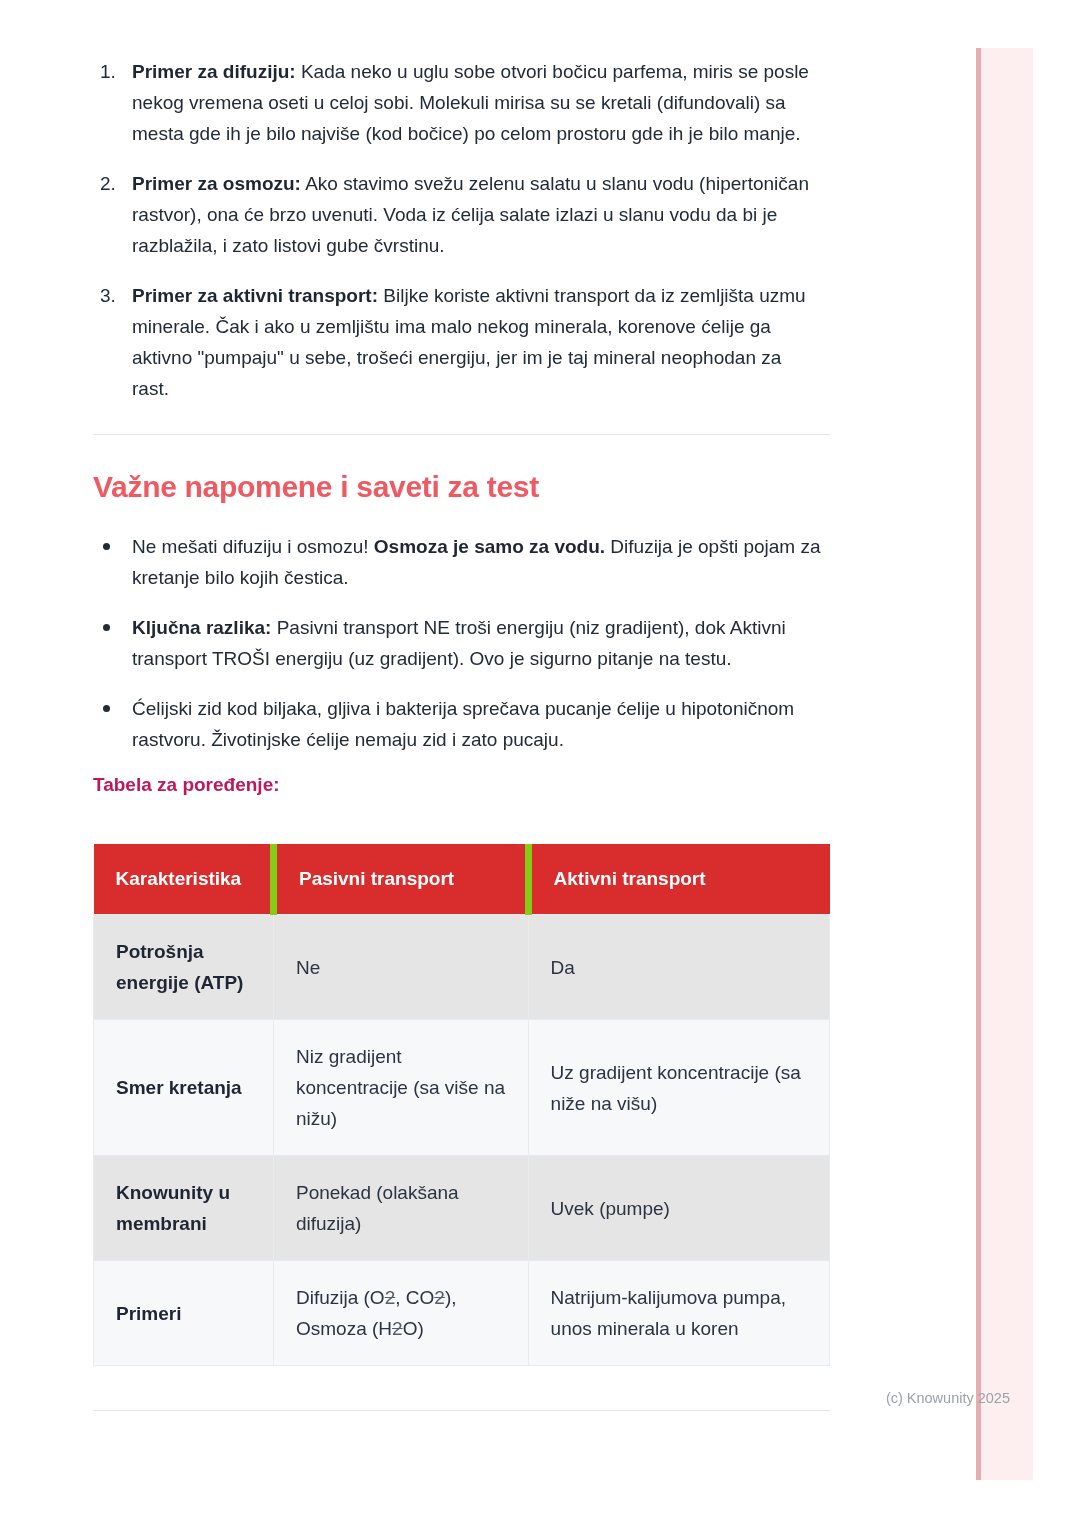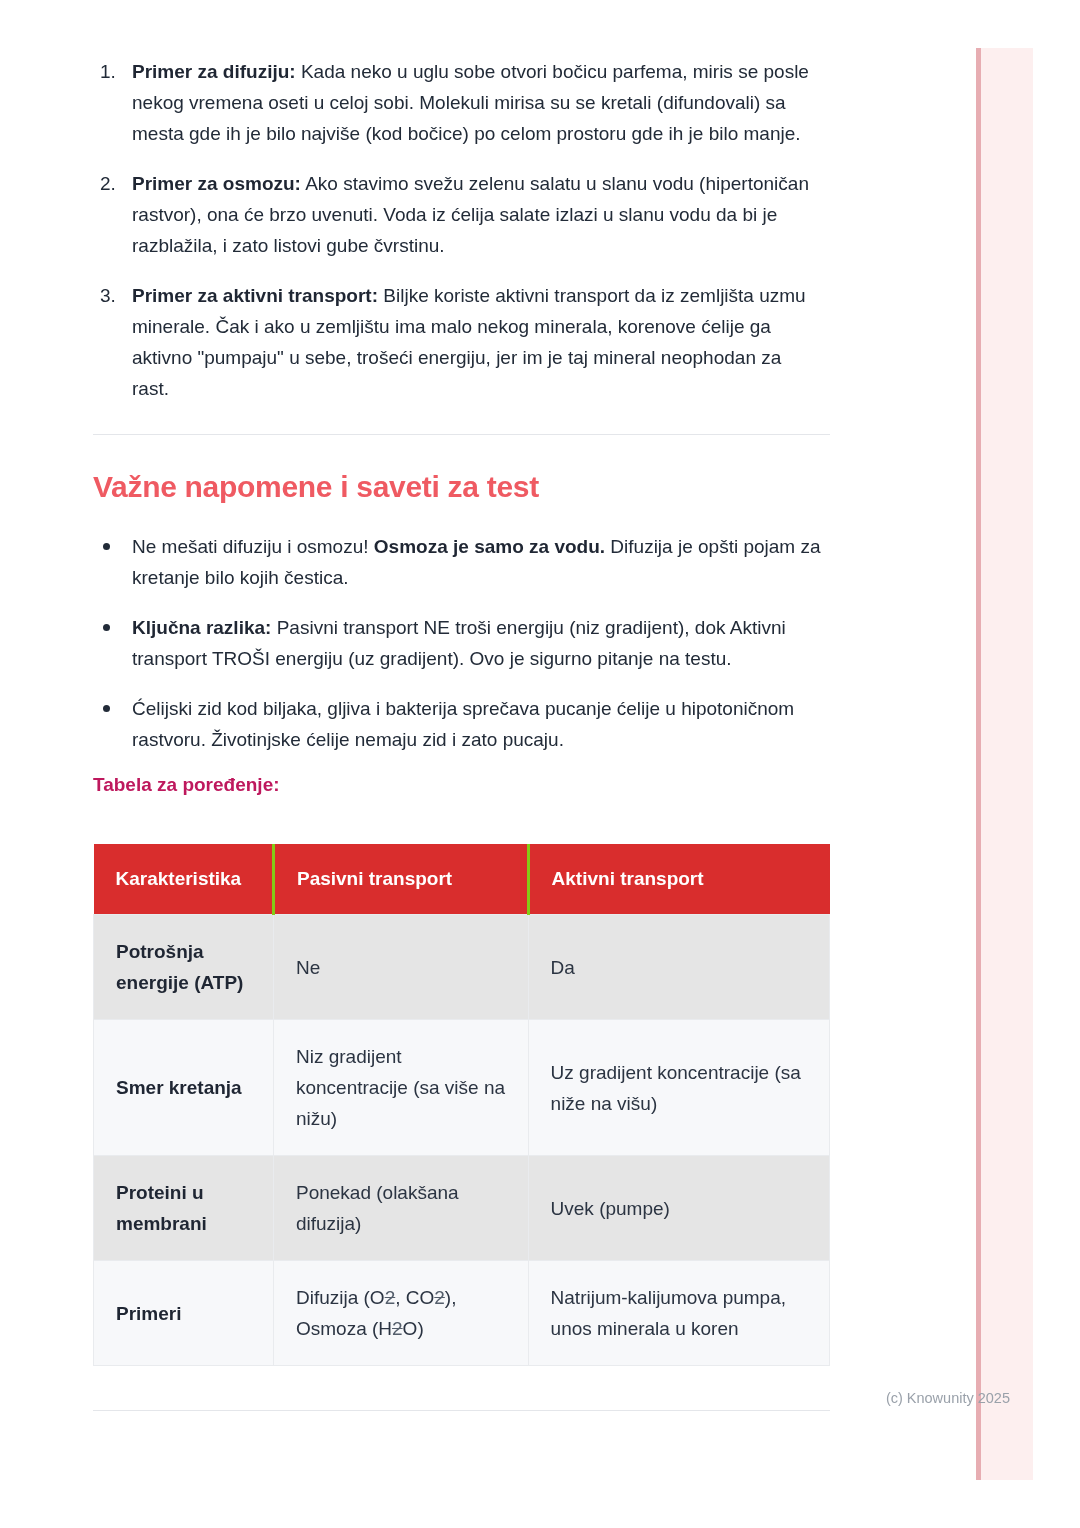--- a/index.html
+++ b/index.html
@@ -57,21 +57,21 @@
     font-size: 19px;
     line-height: 31px;
   }
   table.compare thead th {
     background: #d92d2d;
     color: #ffffff;
     font-weight: bold;
     text-align: left;
     padding: 20px 22px;
     line-height: 30px;
-    border-right: 3px solid #84cc16;
+    border-right: 7px solid #84cc16;
   }
   table.compare thead th:last-child { border-right: none; }
   table.compare tbody th, table.compare tbody td {
     border: 1px solid #e9ebee;
     padding: 21px 22px;
     vertical-align: middle;
     text-align: left;
     font-weight: normal;
     color: #2b3442;
   }
@@ -149,21 +149,21 @@
         <th>Potrošnja energije (ATP)</th>
         <td>Ne</td>
         <td>Da</td>
       </tr>
       <tr class="row-gray">
         <th>Smer kretanja</th>
         <td>Niz gradijent koncentracije (sa više na nižu)</td>
         <td>Uz gradijent koncentracije (sa niže na višu)</td>
       </tr>
       <tr class="row-white">
-        <th>Proteini u membrani</th>
+        <th>Knowunity u membrani</th>
         <td>Ponekad (olakšana difuzija)</td>
         <td>Uvek (pumpe)</td>
       </tr>
       <tr class="row-gray">
         <th>Primeri</th>
         <td><span>Difuzija (O</span><span class="strike">2</span><span>, CO</span><span class="strike">2</span><span>), Osmoza (H</span><span class="strike">2</span><span>O)</span></td>
         <td>Natrijum-kalijumova pumpa, unos minerala u koren</td>
       </tr>
     </tbody>
   </table>

